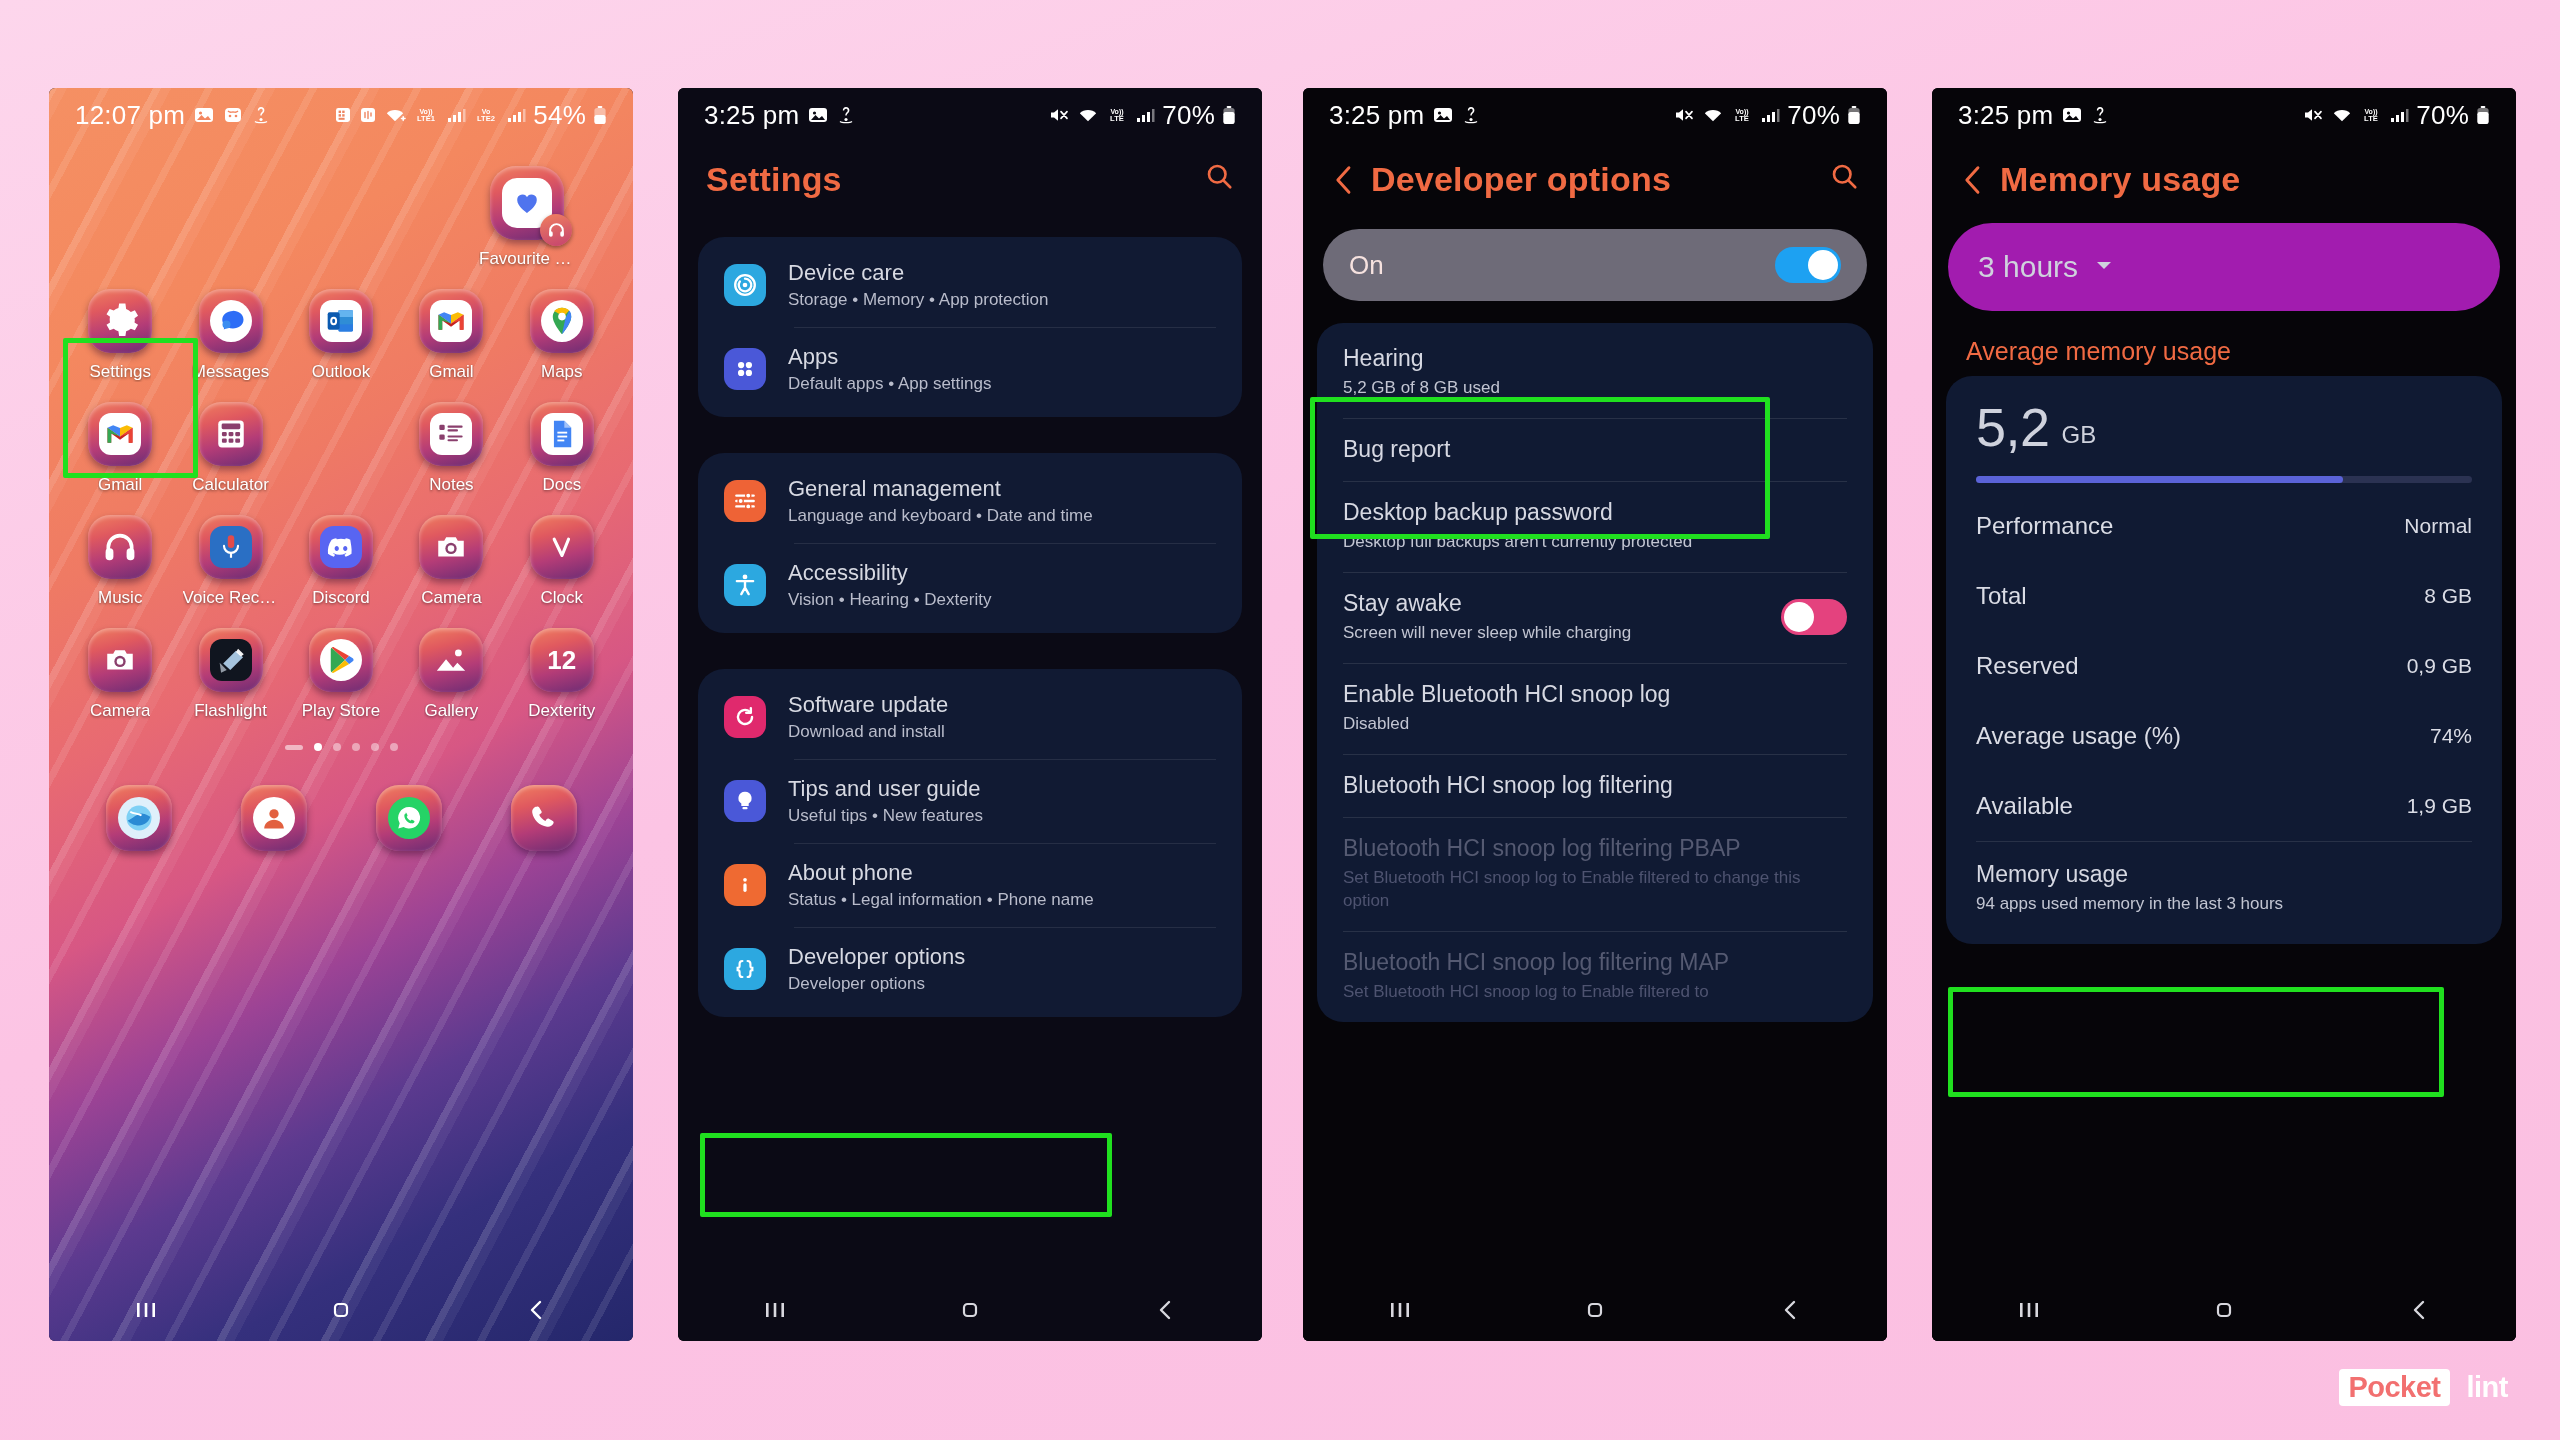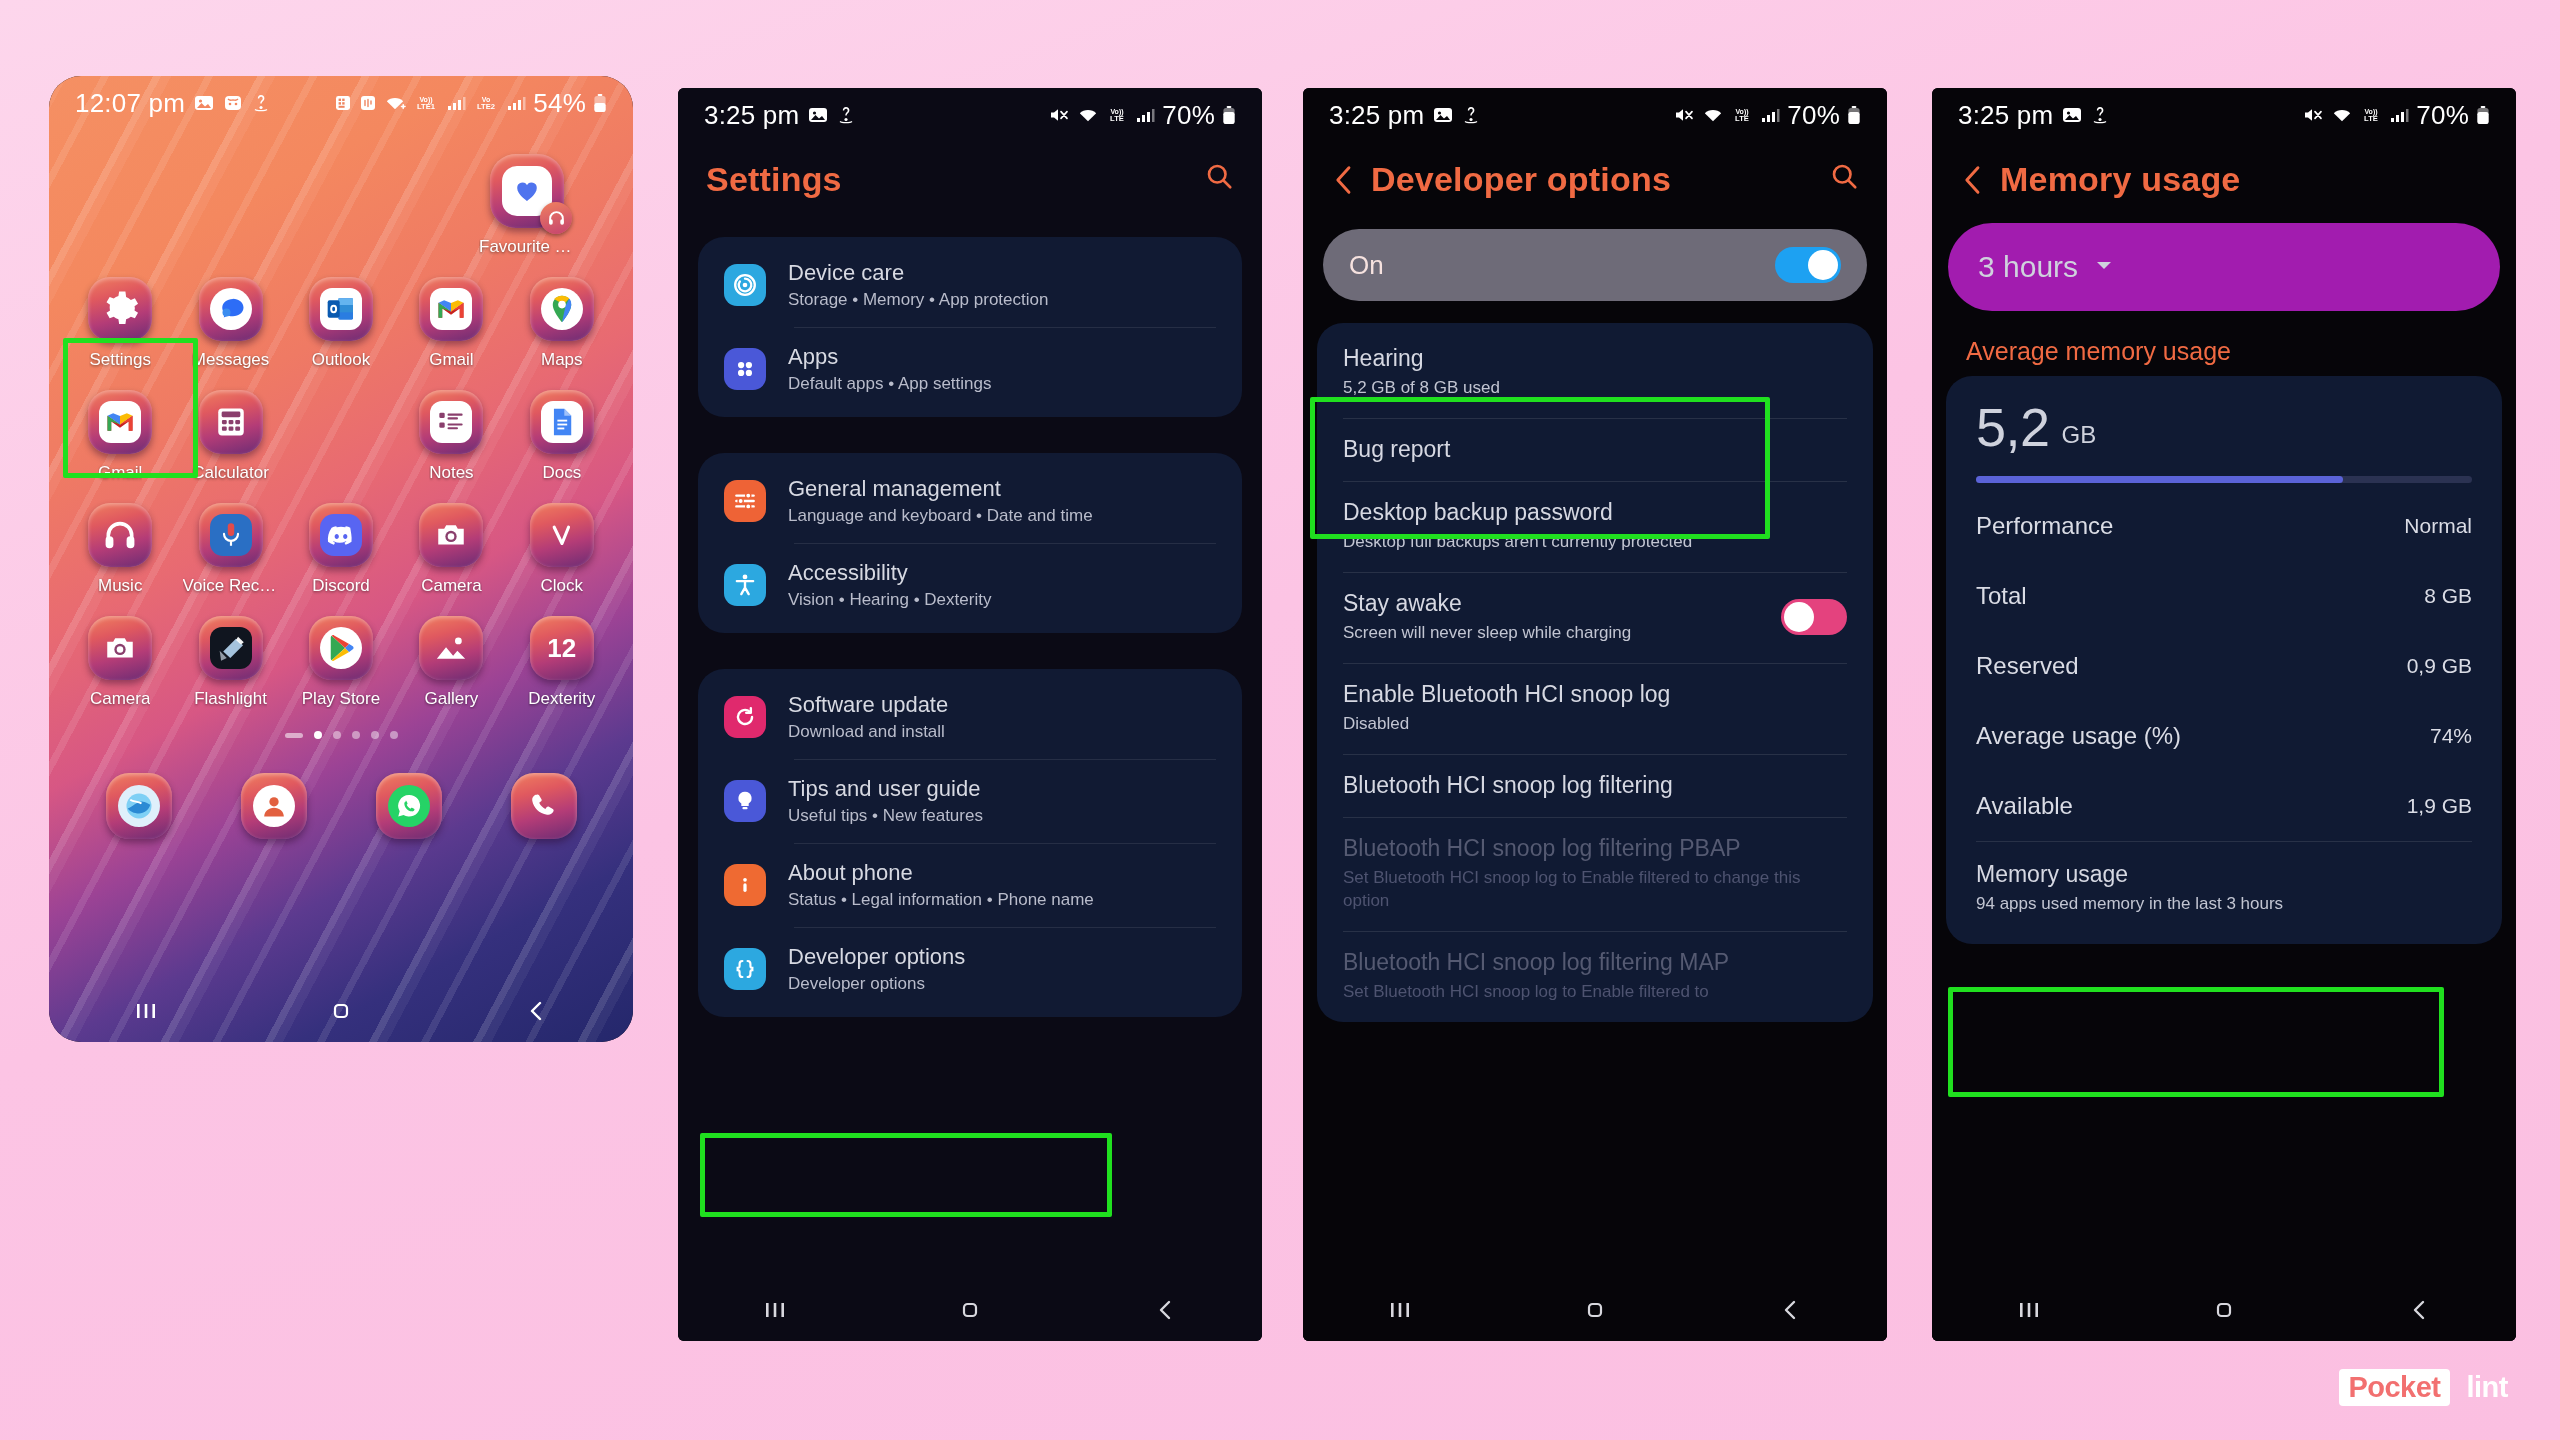--- a/index.html
+++ b/index.html
@@ -15,21 +15,21 @@
     background: linear-gradient(160deg,#fdd6ec 0%, #fcc4e4 45%, #fbbfe1 100%);
   }
 
   
   .phone {
     position: absolute;
     border-radius: 6px;
     overflow: hidden;
     background: #07060c;
   }
-  #phone1 { left: 49px;  top: 76px;  width: 584px;  height: 966px; border-radius: 32px; }
+  #phone1 { left: 49px;  top: 88px;  width: 584px;  height: 1253px; }
   #phone2 { left: 678px; top: 88px;  width: 584px;  height: 1253px; }
   #phone3 { left: 1303px;top: 88px;  width: 584px;  height: 1253px; }
   #phone4 { left: 1932px;top: 88px;  width: 584px;  height: 1253px; }
 
   
   .statusbar {
     position: relative;
     height: 54px;
     display: flex; align-items: center;
     padding: 0 26px;

